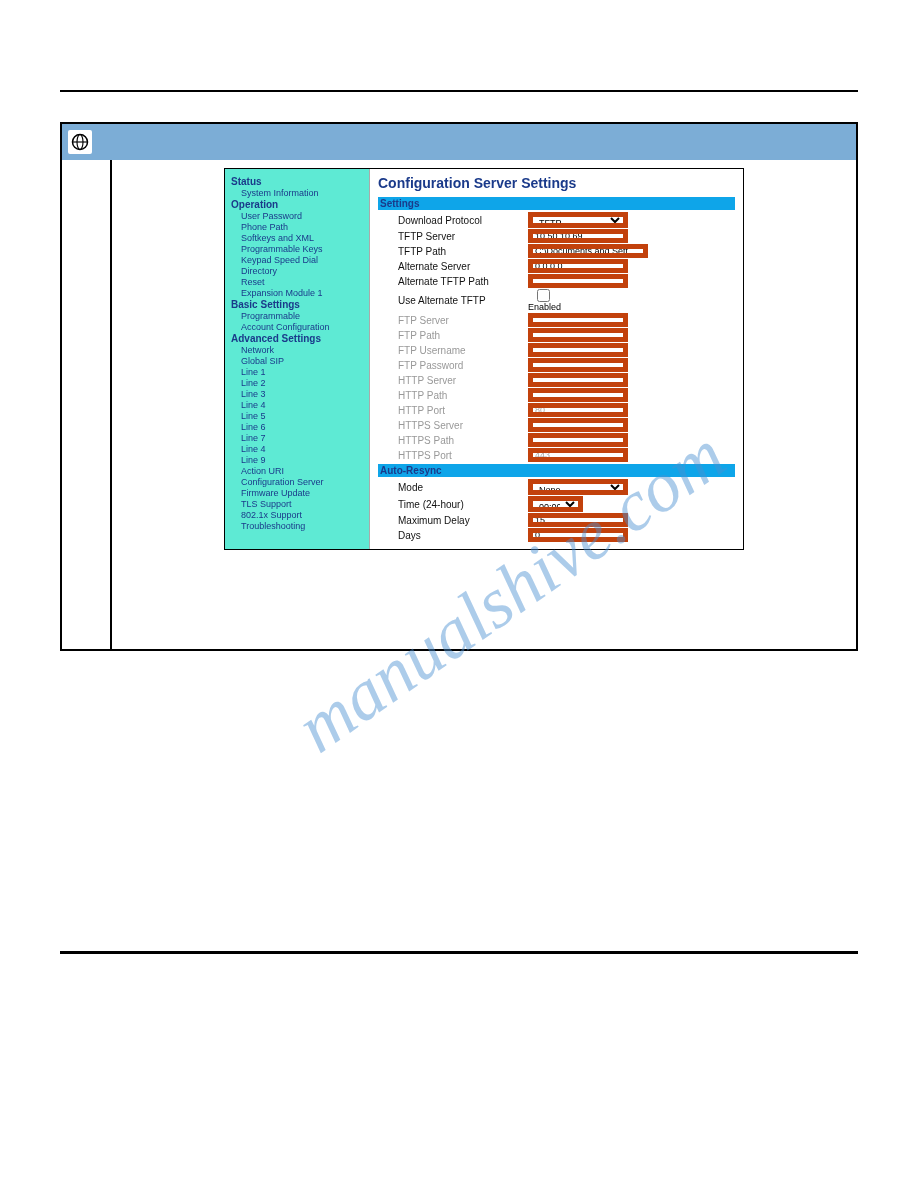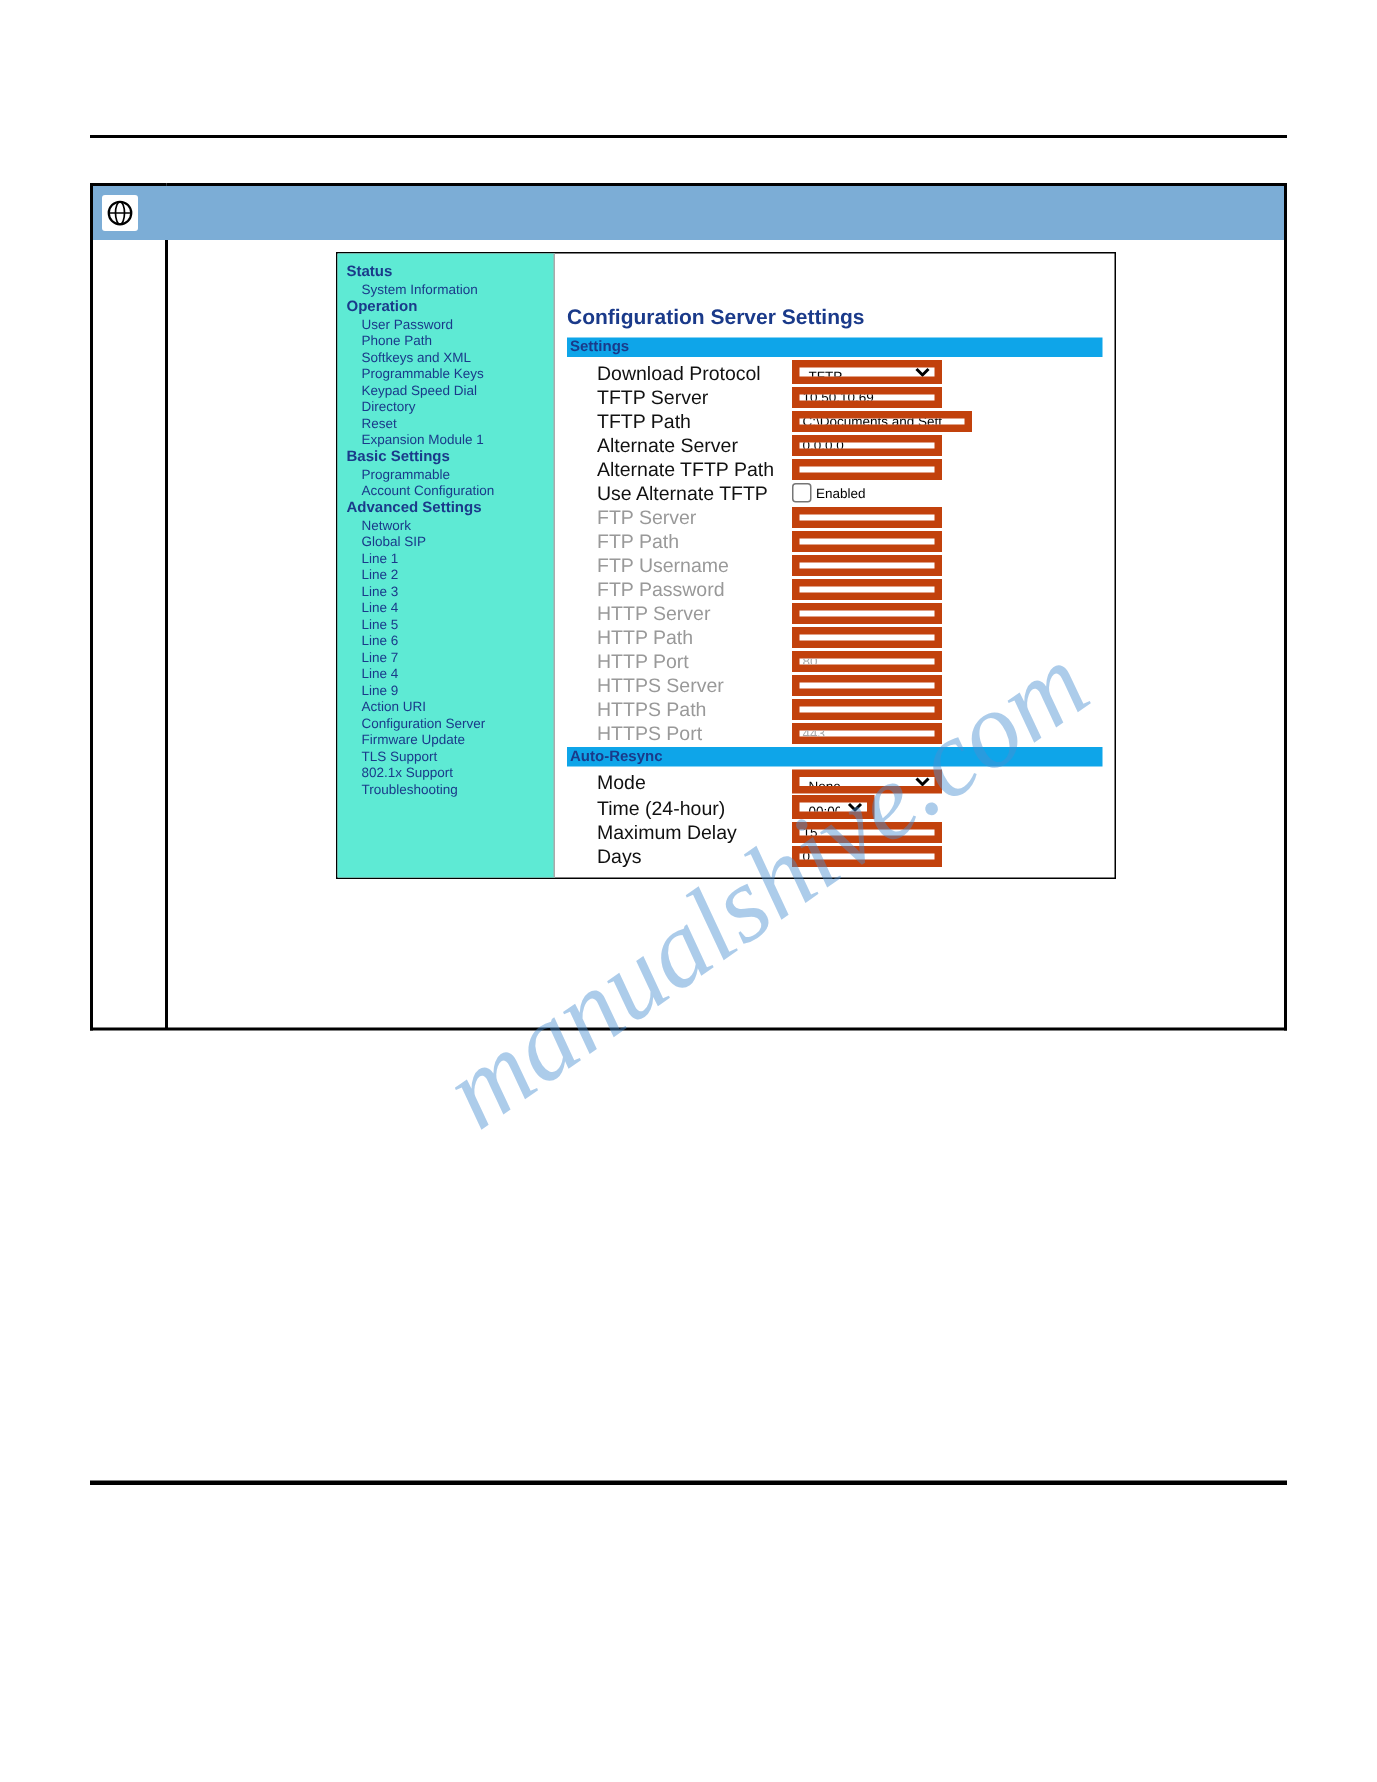--- a/index.html
+++ b/index.html
@@ -9,31 +9,31 @@
   .outer-table { border: 2px solid #000; width: 100%; border-collapse: collapse; }
   .header-row { background: #7cadd6; }
   .header-row td { padding: 6px; }
   .globe-icon { background: #fff; width: 24px; height: 24px; display: inline-flex; align-items:center; justify-content:center; border-radius:2px; }
   .step-cell-num { border-right: 2px solid #000; width: 50px; vertical-align: top; padding: 8px; }
   .step-cell-body { padding: 8px 20px 20px 20px; vertical-align: top; }
   .screenshot { border: 1px solid #000; width: 520px; margin: 0 auto; display: flex; background: #fff; font-size: 10px; }
   .sidebar { width: 145px; background: #5eead4; border-right: 1px solid #aaa; padding: 6px 4px 6px 6px; }
   .sb-header { color: #1a3a8a; font-weight: bold; font-size: 10px; margin: 1px 0; }
   .sb-item { color: #1a3a8a; font-size: 9px; padding-left: 10px; margin: 1px 0; cursor: pointer; }
-  .content { flex: 1; padding: 6px 8px; margin-top: 28px; }
+  .content { flex: 1; padding: 6px 8px; }
   .page-title { color: #1a3a8a; font-weight: bold; font-size: 14px; margin-bottom: 6px; }
   .section-bar { background: #0ea5e9; color: #1a3a8a; font-weight: bold; font-size: 10px; padding: 1px 2px; margin: 2px 0; }
   .form-row { display: flex; align-items: center; margin: 1px 0; min-height: 14px; }
-  .form-label { width: 150px; font-size: 13px; color: #111; padding-left: 20px; }
+  .form-label { width: 150px; font-size: 10px; color: #111; padding-left: 20px; }
   .form-label.dim { color: #999; }
   .form-input { font-size: 9px; border: 5px solid #c2410c; height: 14px; padding: 0 2px; width: 100px; background: #fff; }
   .form-input.wide { width: 120px; }
   .form-input.dim { color: #aaa; }
   select.form-input { height: 16px; }
-  .chk-wrap { display: flex; align-items: center; font-size: 9px; }
+  .chk-wrap { display: flex; align-items: center; font-size: 9px; flex-direction: column; }
   .chk-wrap input { margin-right: 3px; }
   .step3-body { height: 80px; }
   .save-btn { background: linear-gradient(#f4f4f4,#d0d0d0); border: 1px solid #888; padding: 3px 10px; font-size: 12px; cursor: pointer; font-family: inherit; }
   .bottom-rule { border-bottom: 3px solid #000; margin-top: 300px; }
   .watermark { position: absolute; top: 550px; left: 260px; font-size: 72px; color: #4a8fd1; opacity: 0.45; transform: rotate(-35deg); font-style: italic; font-family: Georgia, serif; pointer-events: none; z-index: 10; }
 </style>
 </head>
 <body>
 
 <div class="page">

